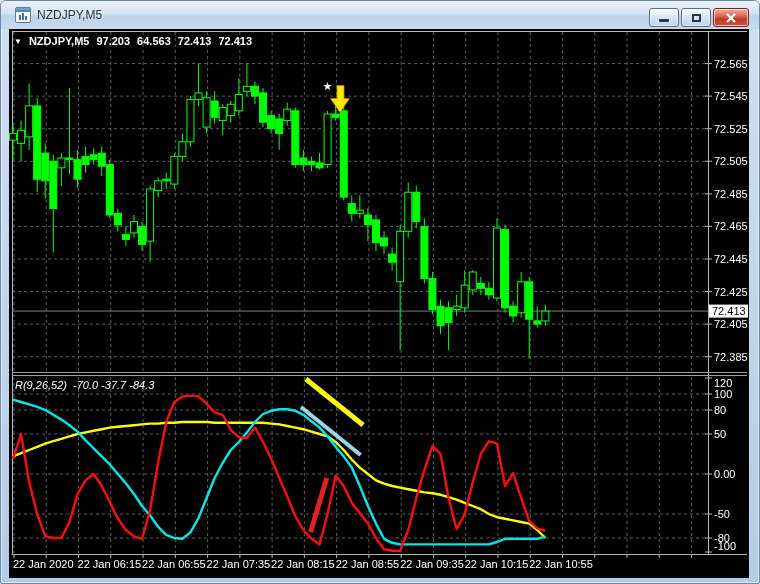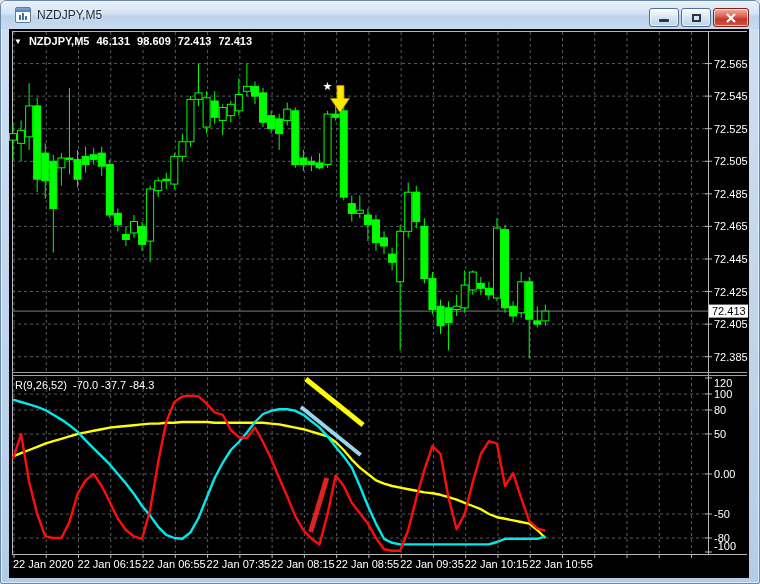--- a/index.html
+++ b/index.html
@@ -17,21 +17,21 @@
   .winbtn{width:30px;height:19px;margin-left:2px;border:1px solid #51708f;border-radius:3px;
           background:linear-gradient(#fbfdfe,#d9e7f4 45%,#bed4ea);display:flex;align-items:center;justify-content:center;
           box-shadow:inset 0 0 0 1px rgba(255,255,255,.65);box-sizing:border-box;}
   .winbtn.close{width:36px;background:linear-gradient(#f0b0a6,#e0695a 40%,#bd3a2b 60%,#cf5240);border-color:#7e2318;}
   .glyph-min{width:10px;height:3px;background:#23384f;border-radius:1px;margin-top:6px;}
   .glyph-restore{width:9px;height:8px;border:2px solid #23384f;box-sizing:border-box;background:transparent;}
   .client{position:absolute;left:8px;top:28px;width:740px;height:549px;background:#000;}
   .ohlc-header{position:absolute;left:5px;top:6px;color:#fff;font-size:11px;font-weight:bold;
                display:flex;gap:7px;align-items:center;z-index:5;}
   .dd-arrow{font-size:8px;color:#fff;cursor:pointer;}
-  .ind-header{position:absolute;left:6px;top:350px;color:#fff;font-size:11px;z-index:5;display:flex;gap:6px;}
+  .ind-header{position:absolute;left:6px;top:350px;color:#fff;font-size:11px;z-index:5;display:flex;gap:6px;font-style:italic;}
   svg{position:absolute;left:0;top:0;}
   svg text{font-family:"Liberation Sans",sans-serif;font-size:11px;fill:#fff;}
 </style>
 </head>
 <body>
 
 <div class="window">
   <div class="titlebar">
     <div class="app-icon">
       <div class="bar-top"></div>
@@ -52,22 +52,22 @@
             <path d="M1 1 L9 9 M9 1 L1 9" stroke="#ffffff" stroke-width="2.2"></path>
           </svg>
       </div>
     </div>
   </div>
 
   <div class="client">
     <div class="ohlc-header">
       <span class="dd-arrow">▼</span>
       <span>NZDJPY,M5</span>
-      <span>46.131</span>
-      <span>98.609</span>
+      <span>97.203</span>
+      <span>64.563</span>
       <span>72.413</span>
       <span>72.413</span>
     </div>
     <div class="ind-header">
       <span>R(9,26,52)</span>
       <span>-70.0 -37.7 -84.3</span>
     </div>
     <svg id="chart-svg" width="740" height="549" viewBox="8 28 740 549">
         <line x1="13" y1="31" x2="13" y2="370" stroke="#545e64" stroke-dasharray="3 3"></line>
         <line x1="13" y1="376" x2="13" y2="552" stroke="#545e64" stroke-dasharray="3 3"></line>

